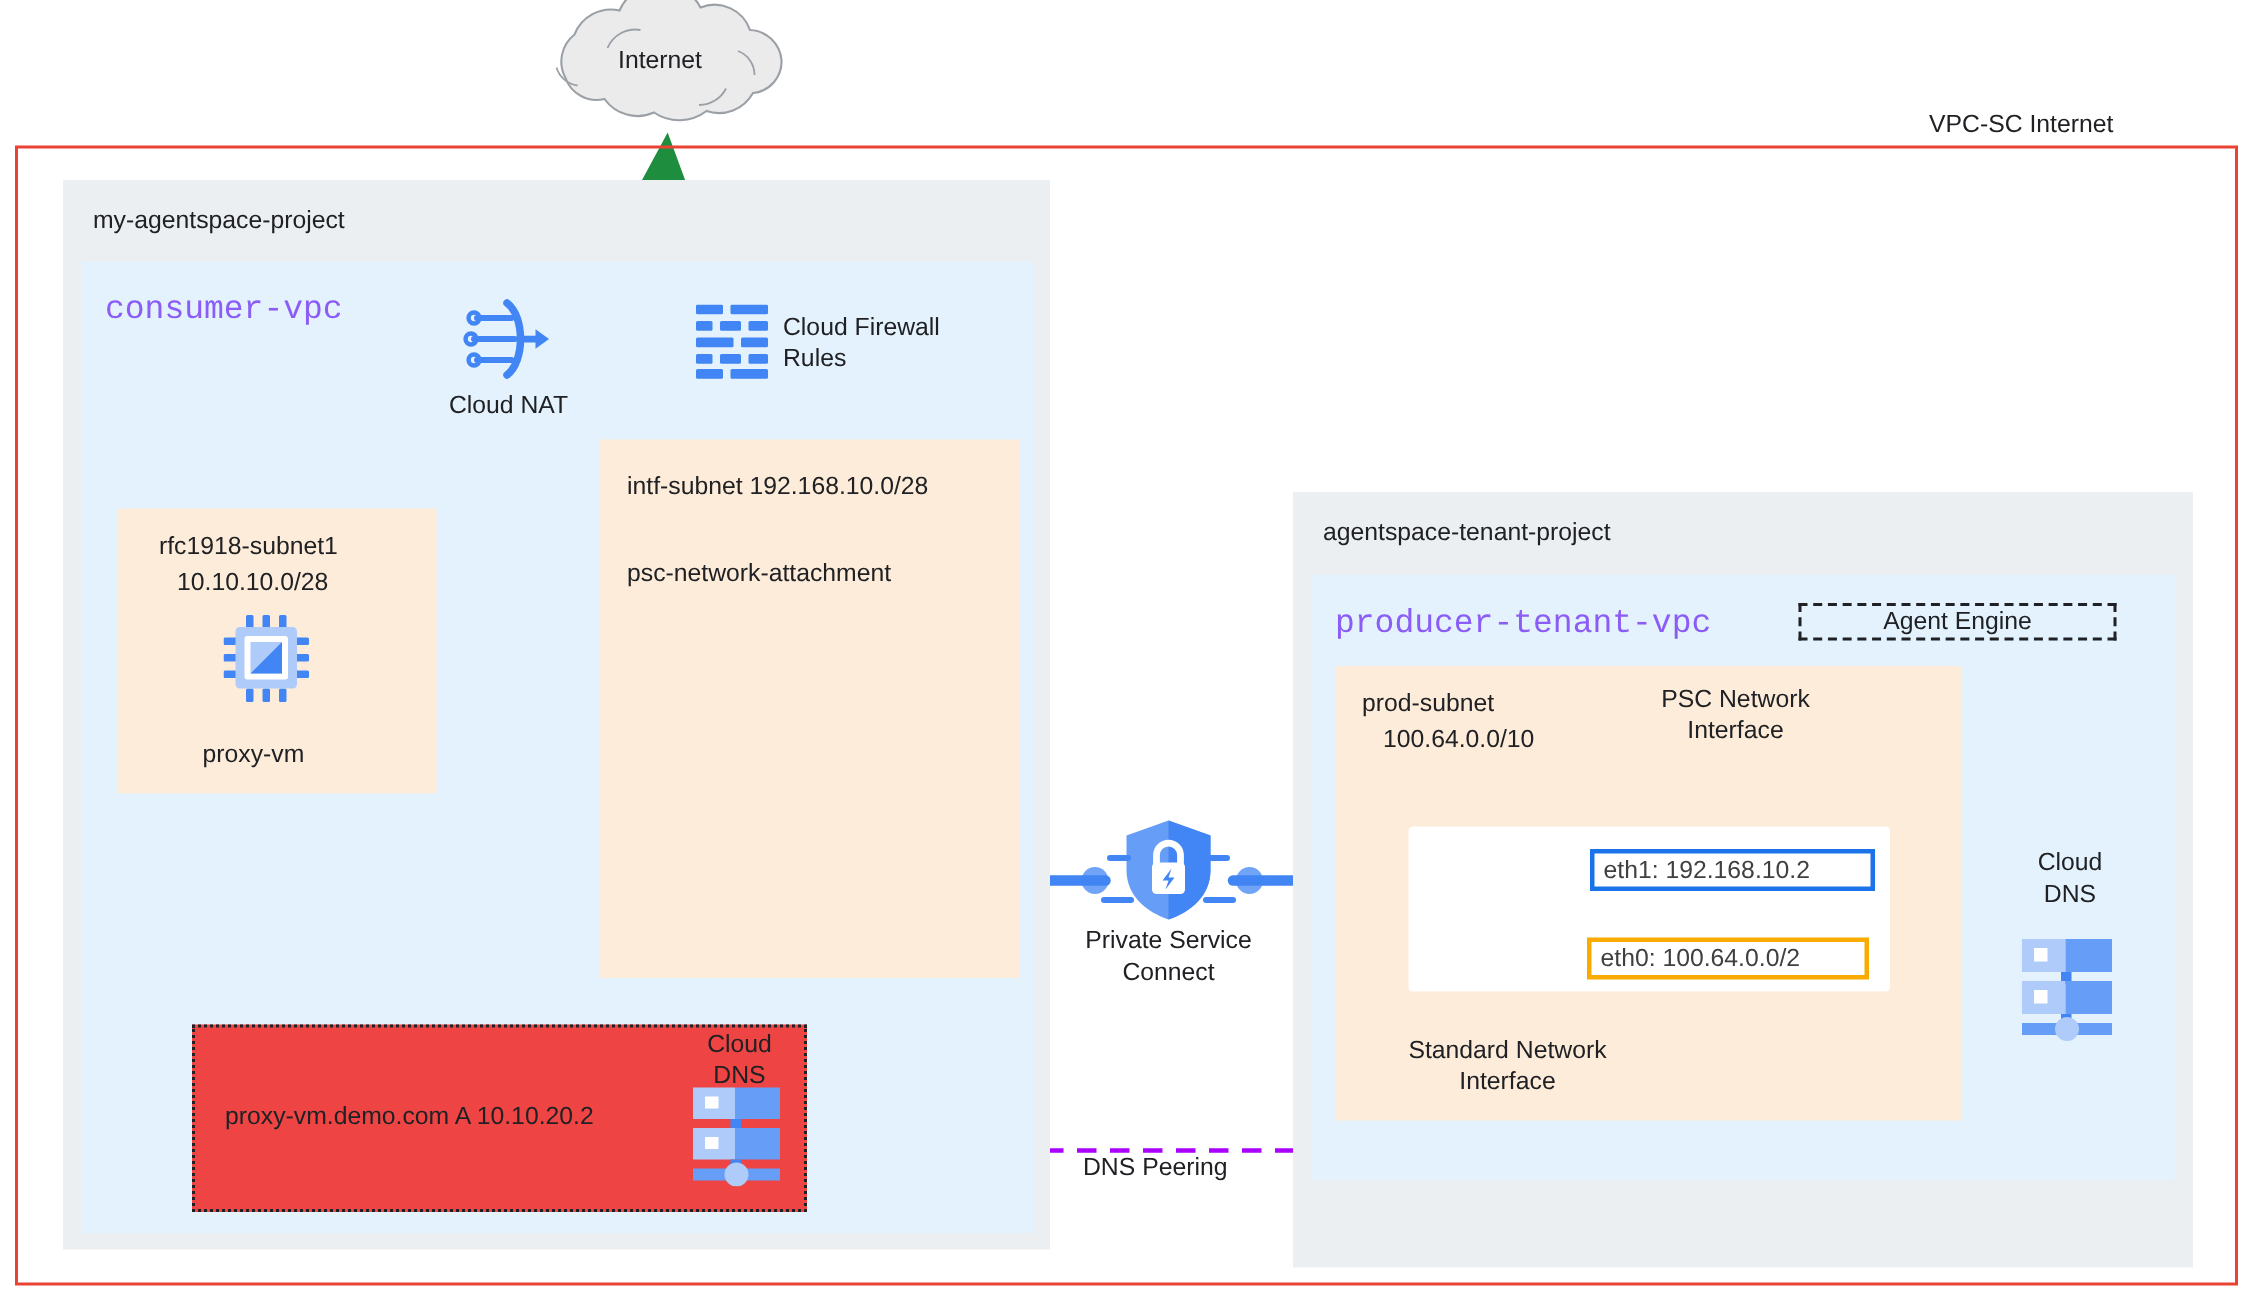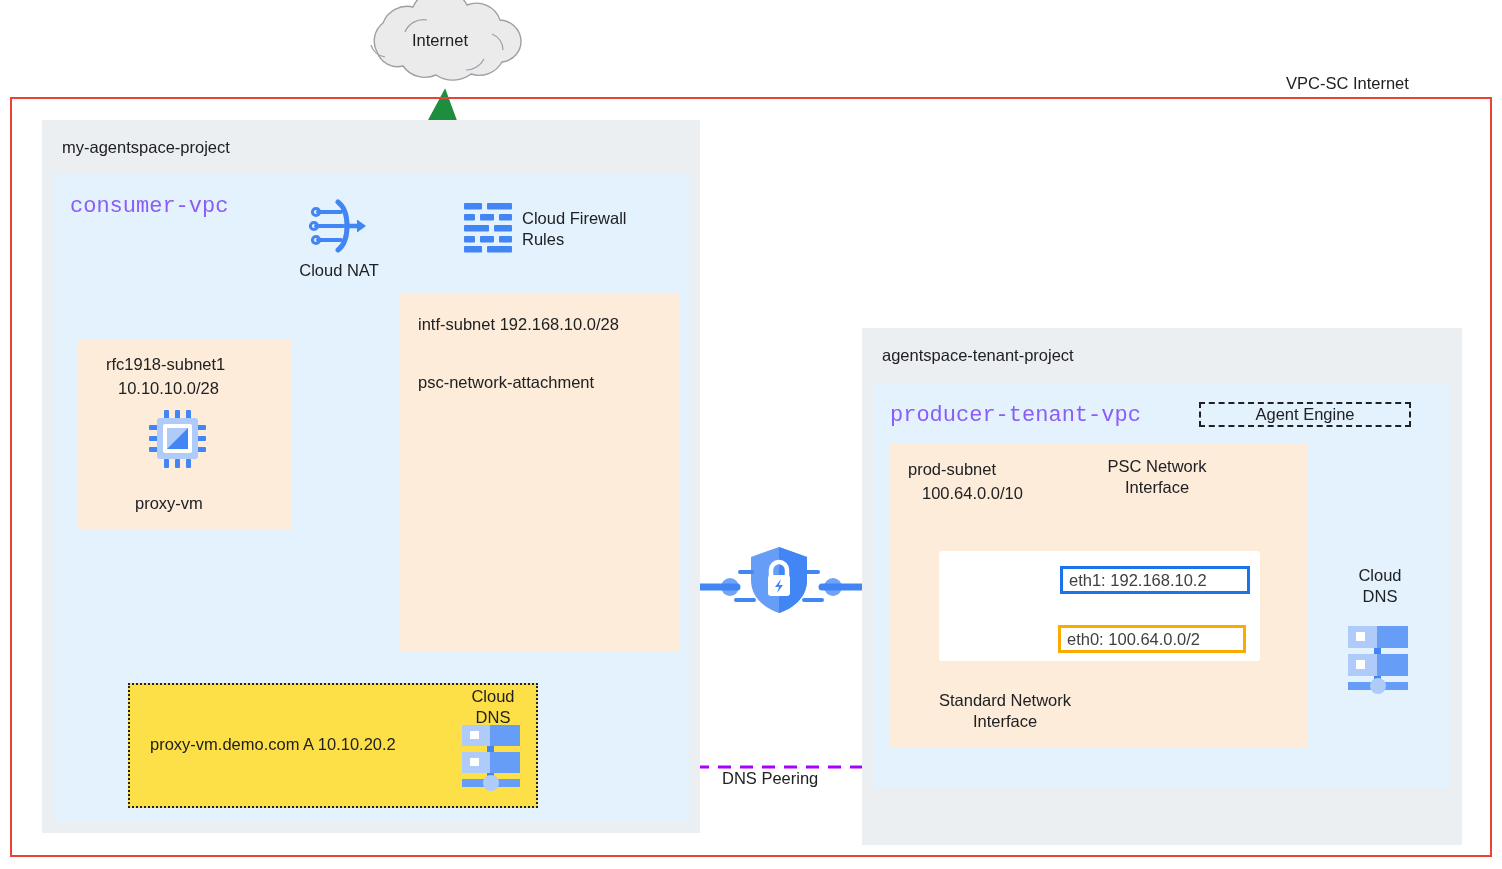--- a/index.html
+++ b/index.html
@@ -82,21 +82,21 @@
     font-size: 16.5px;
     color: #202124;
     white-space: nowrap;
     line-height: 1.35;
   }
 
   
   .dns-zone-box {
     left: 128px; top: 683px;
     width: 410px; height: 125px;
-    background: #fde047;
+    background: #ef4444;
     border: 2px dotted #202124;
     box-sizing: border-box;
   }
   .dns-record {
     position: absolute;
     left: 20px; top: 50px;
     font-size: 16.5px;
     color: #202124;
     white-space: nowrap;
   }
@@ -277,20 +277,22 @@
     <span>eth1: 192.168.10.2</span>
   </div>
   <div class="abs nic-chip nic-eth0">
     <span>eth0: 100.64.0.0/2</span>
   </div>
 
   <div class="abs free-label lbl-internet">Internet</div>
   <div class="abs free-label lbl-nat">Cloud NAT</div>
   <div class="abs free-label lbl-firewall">Cloud Firewall
 Rules</div>
+  <div class="abs free-label lbl-psc">Private Service
+Connect</div>
   <div class="abs free-label lbl-psc-nic">PSC Network
 Interface</div>
   <div class="abs free-label lbl-std-nic">Standard Network
 Interface</div>
   <div class="abs free-label lbl-clouddns-r">Cloud
 DNS</div>
   <div class="abs free-label lbl-dnspeer">DNS Peering</div>
 
   <div class="icon icon-nat">
     <svg viewBox="0 0 60 60" width="60" height="60">

